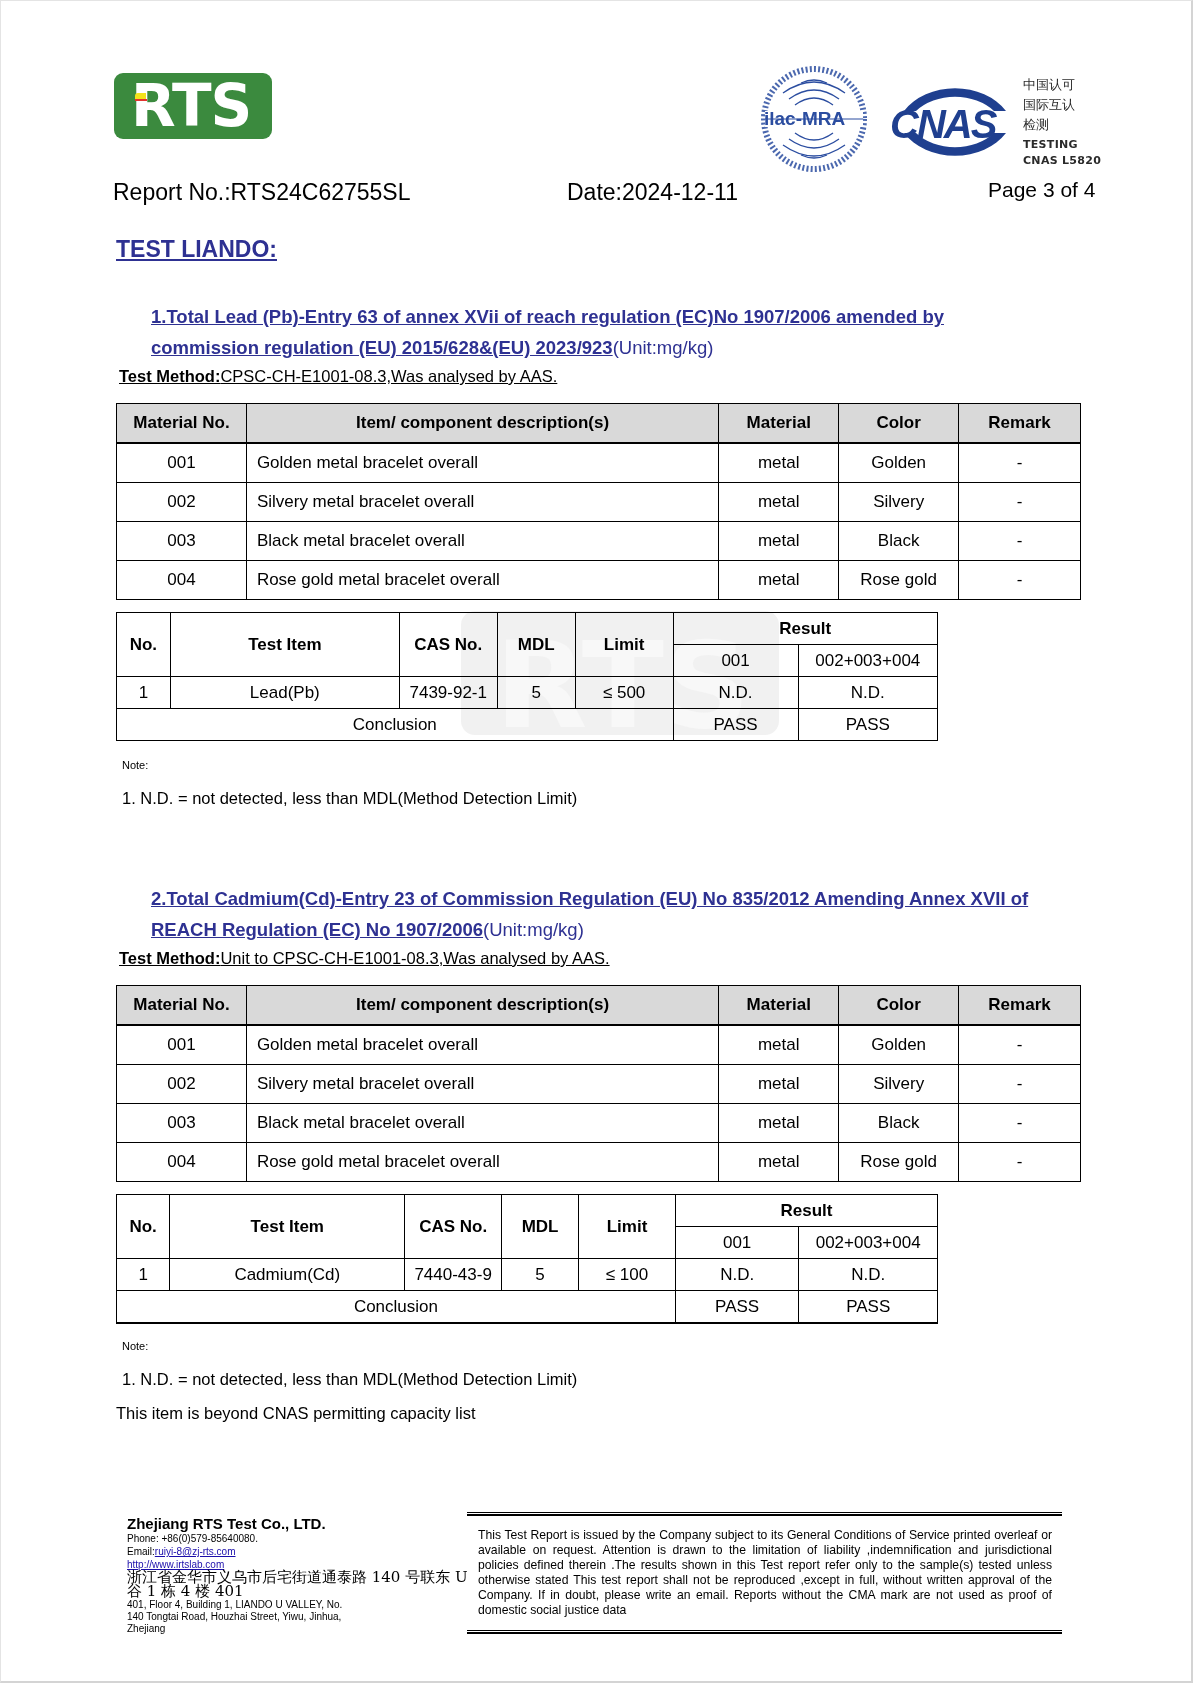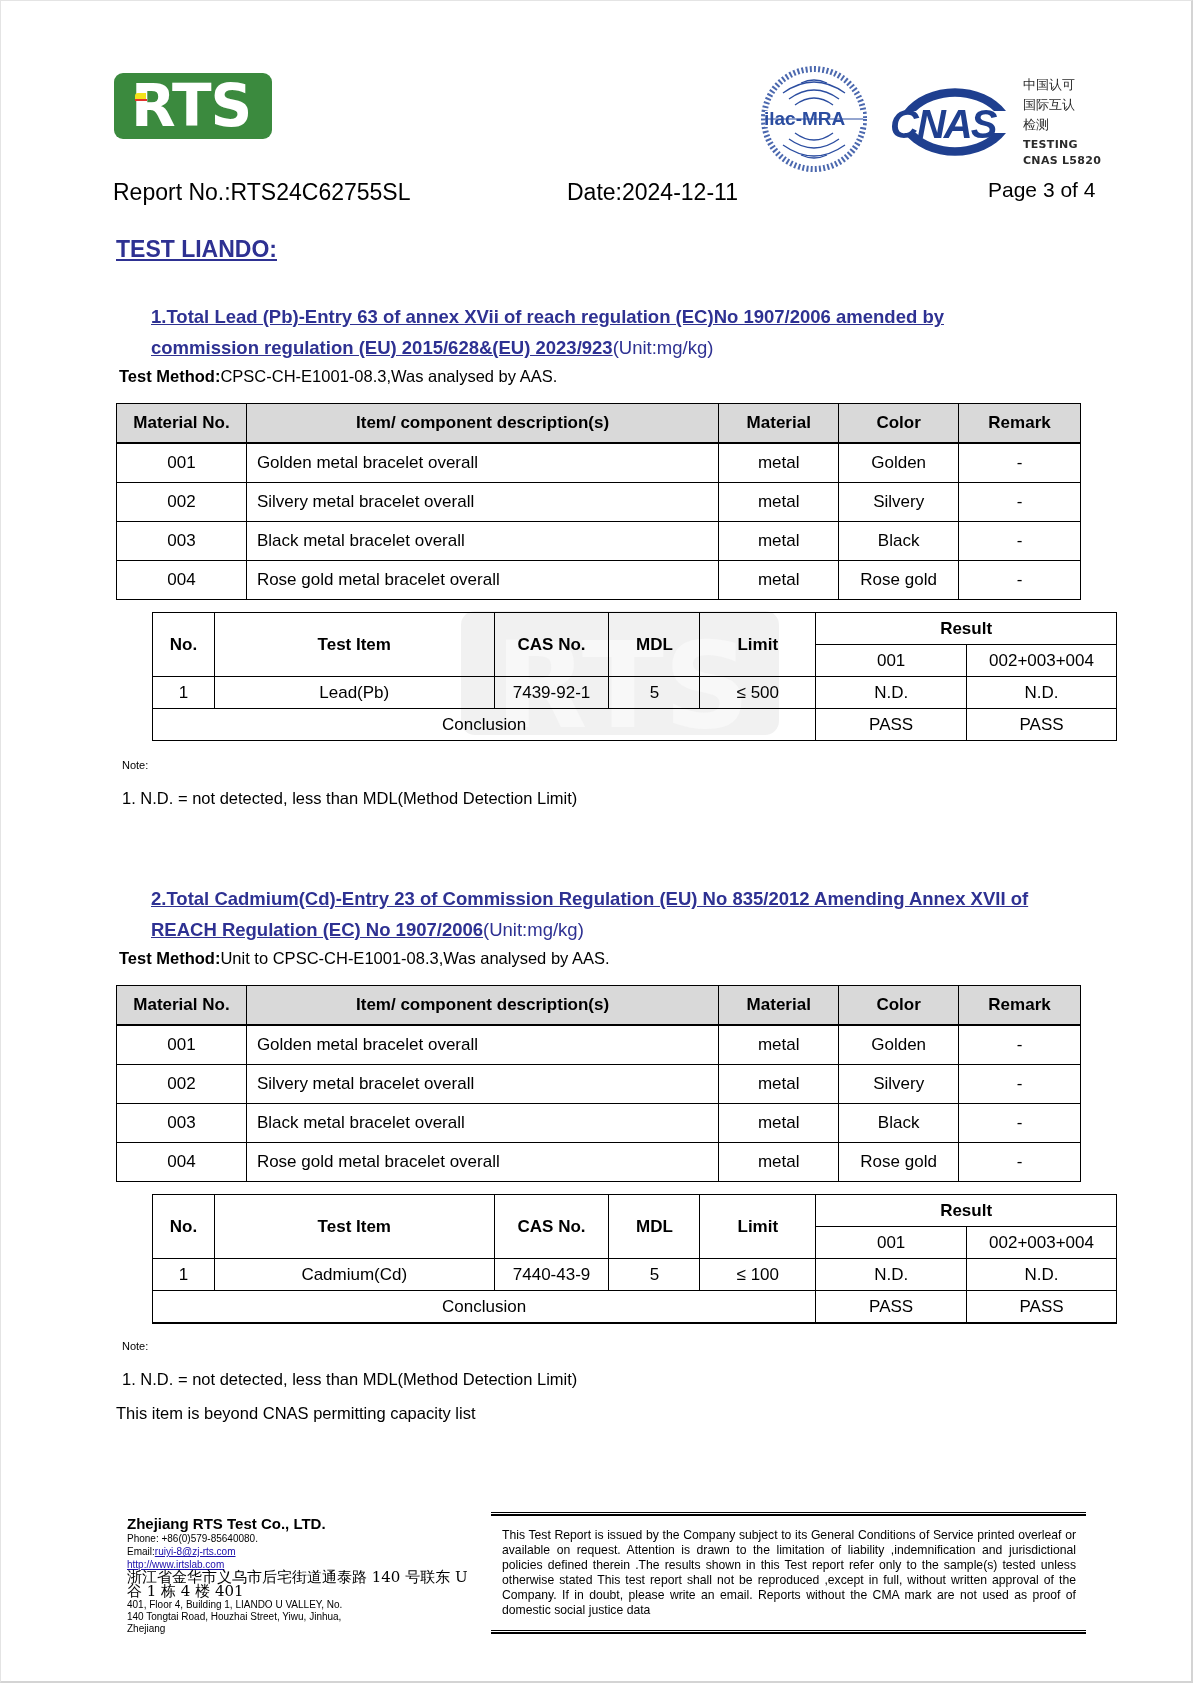--- a/index.html
+++ b/index.html
@@ -23,47 +23,47 @@
 
   .report-no { position: absolute; left: 112px; top: 178px; font-size: 23px; }
   .report-date { position: absolute; left: 566px; top: 178px; font-size: 23px; }
   .page-no { position: absolute; left: 987px; top: 177px; font-size: 21px; }
 
   .section-title-main { position: absolute; left: 115px; top: 235px; font: bold 23px "Liberation Sans", sans-serif;
                         color: #2e3192; text-decoration: underline; }
 
   .sec-head { position: absolute; left: 118px; width: 980px; font-size: 18.5px; line-height: 31px; color: #2e3192; }
   .sec-head .ul { font-weight: bold; text-decoration: underline; margin-left: 32px; }
-  .method { position: absolute; left: 118px; font-size: 16.5px; }
+  .method { position: absolute; left: 118px; font-size: 16.5px; text-decoration: underline; }
   .method b { font-weight: bold; }
 
   table { position: absolute; border-collapse: collapse; font-size: 17px; }
   td, th { border: 1px solid #000; text-align: center; padding: 0; }
   .mat-table { left: 115px; width: 965px; }
   .mat-table th { background: #d9d9d9; font-weight: bold; height: 38px; border-top: 1.5px solid #000; border-bottom: 2px solid #000; }
   .mat-table td { height: 38px; }
   .mat-table td.desc { text-align: left; padding-left: 10px; }
 
-  .res-table { left: 115px; width: 965px; margin-left: 36px; }
+  .res-table { left: 115px; width: 822px; }
   .res-table th { font-weight: bold; }
   .res-table td, .res-table th { height: 31px; }
   .res-table .fat-bottom td { border-bottom: 2px solid #000; }
 
   .watermark { position: absolute; left: 458px; top: 608px; width: 322px; height: 128px; pointer-events: none; }
 
   .note-label { position: absolute; left: 121px; font-weight: normal; font-size: 11px; }
   .note-line { position: absolute; left: 121px; font-size: 16.5px; }
   .beyond { position: absolute; left: 115px; top: 1403px; font-size: 16.5px; }
 
   
   .f-company { position: absolute; left: 126px; top: 1514px; font: bold 15px "Liberation Sans", sans-serif; }
   .f-line { position: absolute; left: 126px; font-size: 10px; line-height: 12px; }
   .f-line a, .f-link { color: #1a0dab; text-decoration: underline; }
   .f-cn { font-family: "DejaVu Serif", serif; font-size: 15px; }
-  .disc-box { position: absolute; left: 490px; top: 1511px; width: 595px; height: 121px; }
+  .disc-box { position: absolute; left: 466px; top: 1511px; width: 595px; height: 121px; }
   .disc-box .dbl { position: absolute; left: 0; width: 595px; height: 4px; border-top: 1px solid #000; border-bottom: 2px solid #000; box-sizing: border-box; }
   .disc-text { position: absolute; left: 11px; top: 16px; width: 574px; font-size: 12.2px; line-height: 15px; text-align: justify; }
 </style>
 </head>
 <body>
 
 <div class="page">
 
   <div class="logo-rts">
     <span class="txt">RTS</span>

